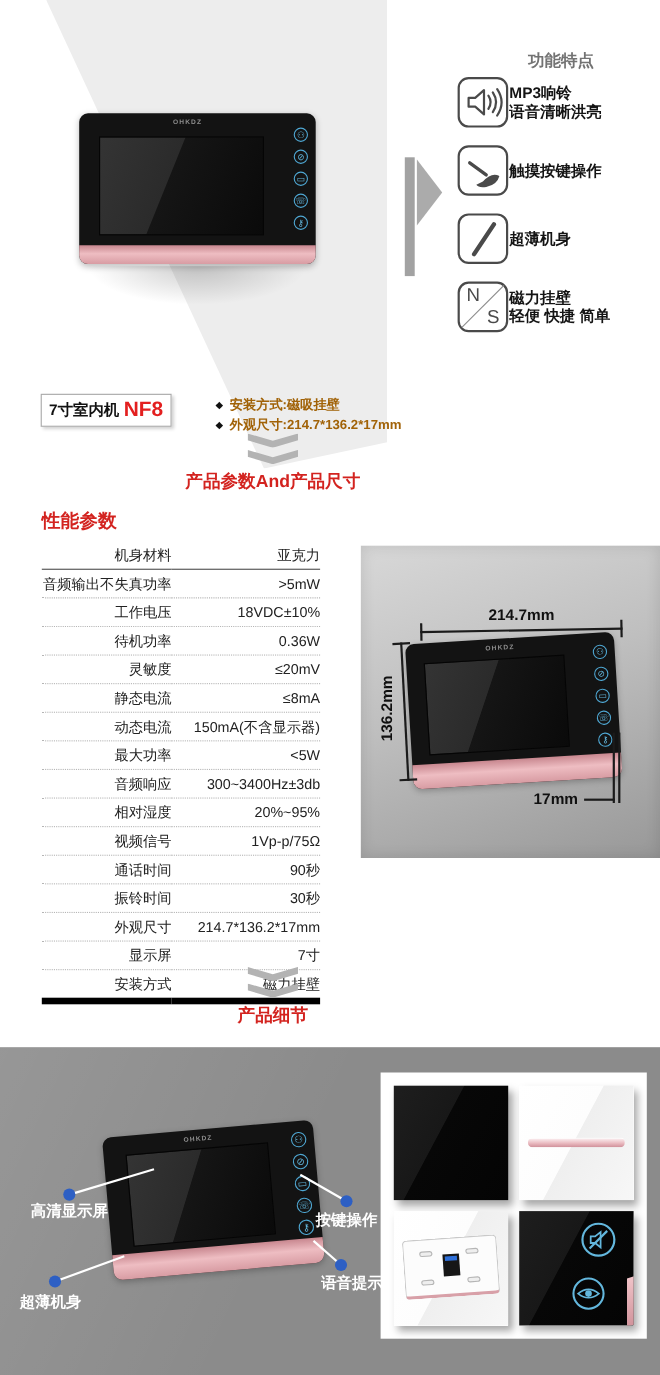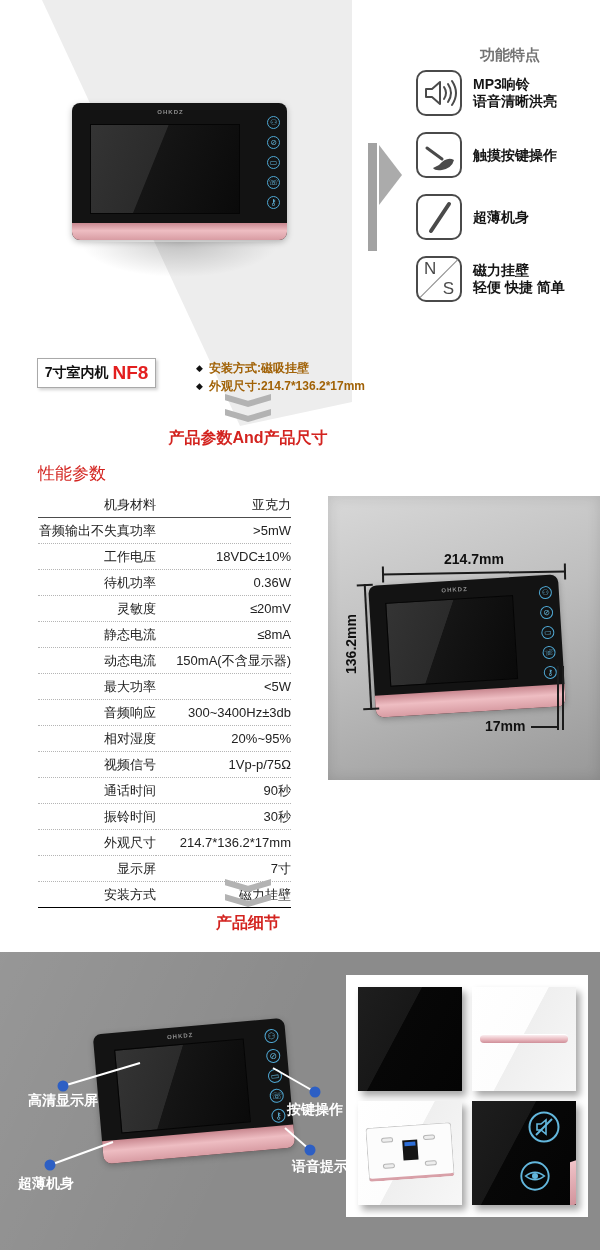--- a/index.html
+++ b/index.html
@@ -38,44 +38,44 @@
 
   
   .div-bar { position:absolute; left:368px; top:143px; width:9px; height:108px; background:#a2a2a2; }
   .div-tri { position:absolute; left:379px; top:145px; width:0; height:0;
     border-left:23px solid #ababab; border-top:30px solid transparent; border-bottom:30px solid transparent; }
 
   
   .features-title { position:absolute; left:430px; top:46px; width:160px; text-align:center;
     font-size:15px; font-weight:bold; color:#737373; }
   .features { position:absolute; left:416px; top:70px; width:184px; }
-  .feat-row { display:flex; align-items:center; gap:11px; margin-bottom:16px; height:46px; }
+  .feat-row { display:flex; align-items:center; gap:1px; margin-bottom:16px; height:46px; }
   .feat-box { width:46px; height:46px; min-width:46px; border:2px solid #4a4a4a; border-radius:10px;
     position:relative; display:flex; align-items:center; justify-content:center; background:#fff; }
   .feat-text { font-size:14px; font-weight:bold; color:#141414; line-height:17px; }
   .feat-text div:empty { display:none; }
   .mag-n { position:absolute; top:1px; left:6px; font-size:17px; color:#4a4a4a; }
   .mag-s { position:absolute; bottom:1px; right:6px; font-size:17px; color:#4a4a4a; }
   .mag-diag { position:absolute; left:-6px; top:20px; width:54px; height:1px; background:#8a8a8a; transform:rotate(-45deg); }
 
   
   .chev { width:46px; height:13px; background:#b3b3b3; margin:2px auto;
     clip-path:polygon(0 0,50% 52%,100% 0,100% 48%,50% 100%,0 48%); }
   .sec-head { position:absolute; left:0; width:496px; text-align:center; }
   .sec-head .sec-title { margin-top:6px; font-size:16px; font-weight:bold; color:#d3231f; }
 
   
   .specs { position:absolute; left:38px; top:462px; width:253px; }
-  .specs-title { font-size:17px; font-weight:normal; color:#d3231f; margin-bottom:7px; }
+  .specs-title { font-size:17px; font-weight:bold; color:#d3231f; margin-bottom:7px; }
   .specs table { width:100%; border-collapse:collapse;text-align:right; }
   .specs td { font-size:13px; color:#222; padding:3.5px 0; white-space:nowrap; }
   .specs td.lab { width:118px; }
   .specs tr { border-bottom:1px dotted #b5b5b5; }
   .specs tr:first-of-type { border-bottom:1px solid #4c4c4c; }
-  .specs tr:last-of-type { border-bottom:1px solid #000000; }
+  .specs tr:last-of-type { border-bottom:6px solid #000000; }
 
   
   .dim-panel { position:absolute; left:328px; top:496px; width:272px; height:284px;
     background:linear-gradient(160deg,#d8d8d8 0%,#bfbfbf 45%,#989898 100%); box-shadow:inset 0 0 14px rgba(0,0,0,.12); }
   .dim-device { transform:rotate(-3.5deg); }
   .dim-w-label { position:absolute; left:54px; top:55px; width:184px; text-align:center; font-size:14px; font-weight:bold; color:#101010; }
   .dim-w-line { position:absolute; left:54px; top:76px; width:184px; height:2px; background:#1b1b1b; transform:rotate(-1deg); }
   .dim-w-line::before, .dim-w-line::after { content:""; position:absolute; top:-7px; width:2px; height:16px; background:#1b1b1b; }
   .dim-w-line::before { left:0; } .dim-w-line::after { right:0; }
   .dim-h-line { position:absolute; left:39px; top:88px; width:2px; height:126px; background:#1b1b1b; transform:rotate(-3deg); }

